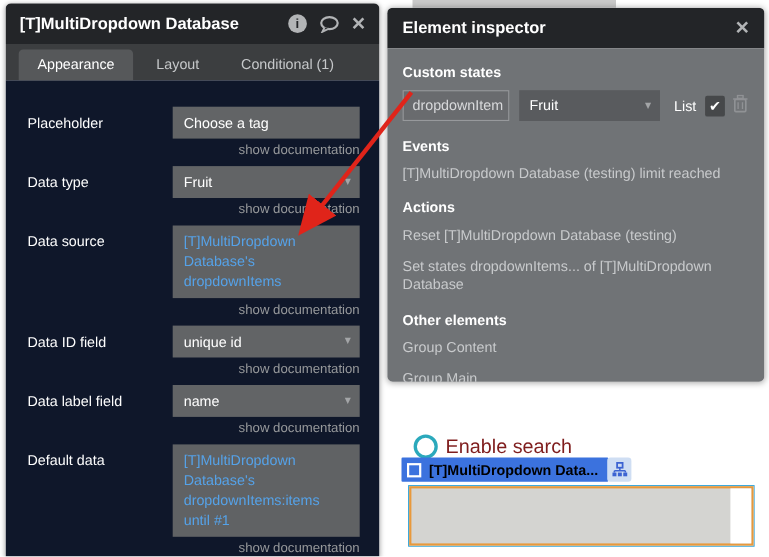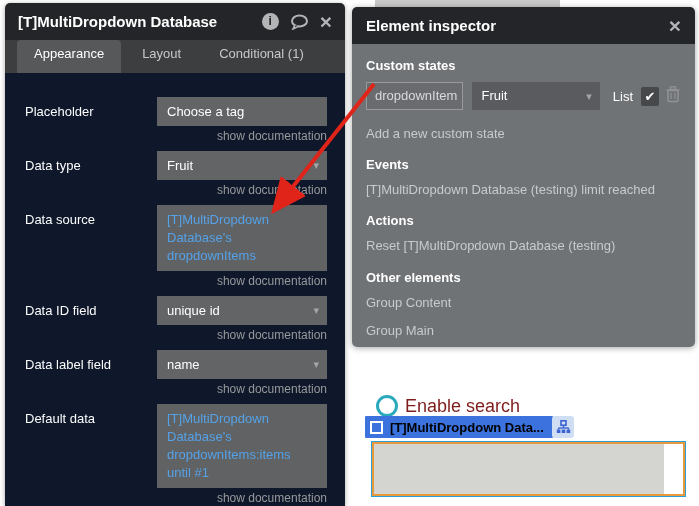--- a/index.html
+++ b/index.html
@@ -15,21 +15,21 @@
   
   .prop-panel { position:absolute; left:5px; top:3px; width:340px; height:503px;
     border-radius:5px 5px 0 0; overflow:hidden; box-shadow:0 1px 5px rgba(0,0,0,.35); }
   .panel-header { height:37px; background:#232528; display:flex; align-items:center; padding:0 13px; }
   .panel-title { flex:1; color:#fff; font-size:15px; font-weight:bold; }
   .hdr-icons { display:flex; align-items:center; gap:11px; }
   .icon-info { width:17px; height:17px; border-radius:50%; background:#b2b4b6; color:#232528;
     font-size:12px; font-weight:bold; text-align:center; line-height:17px; }
   .icon-bubble svg { display:block; }
   .icon-close { color:#b2b4b6; font-size:21px; font-weight:bold; line-height:17px; }
-  .tab-bar { height:33px; background:#3c3e40; display:flex; padding:0 12px; gap:4px; }
+  .tab-bar { height:33px; background:#3c3e40; display:flex; align-items:flex-end; padding:0 12px; gap:4px; }
   .tab { font-size:13px; color:#c6c8ca; padding:6px 17px 7px 17px; border-radius:4px 4px 0 0; }
   .tab.active { background:#56585a; color:#ffffff; }
   .panel-body { background:#0f172a; height:433px; padding:24px 18px 0 20px; }
 
   .row-main { display:flex; align-items:flex-start; }
   .row-label { width:132px; color:#fdfdfd; font-size:13px; padding-top:7px; }
   .row-control { flex:1; position:relative; }
   .ctl-input { background:#626466; height:29px; line-height:29px; padding:0 10px; color:#fff; font-size:13px; }
   .ctl-dropdown { background:#626466; height:29px; line-height:29px; padding:0 22px 0 10px; color:#fff; font-size:13px; position:relative; }
   .dd-arrow { position:absolute; right:8px; top:0; line-height:29px; color:#a3a5a7; font-size:11px; }
@@ -192,27 +192,27 @@
         <svg width="14" height="17" viewBox="0 0 14 17">
           <rect x="2" y="4.5" width="10" height="11" rx="1" fill="none" stroke="#9b9da0" stroke-width="1.5"></rect>
           <line x1="0.5" y1="4" x2="13.5" y2="4" stroke="#9b9da0" stroke-width="1.5"></line>
           <rect x="4.5" y="0.8" width="5" height="2.6" fill="none" stroke="#9b9da0" stroke-width="1.3"></rect>
           <line x1="5" y1="7" x2="5" y2="13" stroke="#9b9da0" stroke-width="1.2"></line>
           <line x1="9" y1="7" x2="9" y2="13" stroke="#9b9da0" stroke-width="1.2"></line>
         </svg>
       </span>
     </div>
 
-    <div class="insp-item insp-link">Add a new custom state</div>
 
     <div class="sec-heading">Events</div>
     <div class="insp-item">[T]MultiDropdown Database (testing) limit reached</div>
 
     <div class="sec-heading">Actions</div>
     <div class="insp-item tight">Reset [T]MultiDropdown Database (testing)</div>
+    <div class="insp-item">Set states dropdownItems... of [T]MultiDropdown Database</div>
 
     <div class="sec-heading sec-gap">Other elements</div>
     <div class="insp-item tight">Group Content</div>
     <div class="insp-item tight">Group Main</div>
     <div class="insp-item tight">Group Dropdown Database</div>
 
   </div>
 </div>
 
 <div class="radio-circle"></div>

